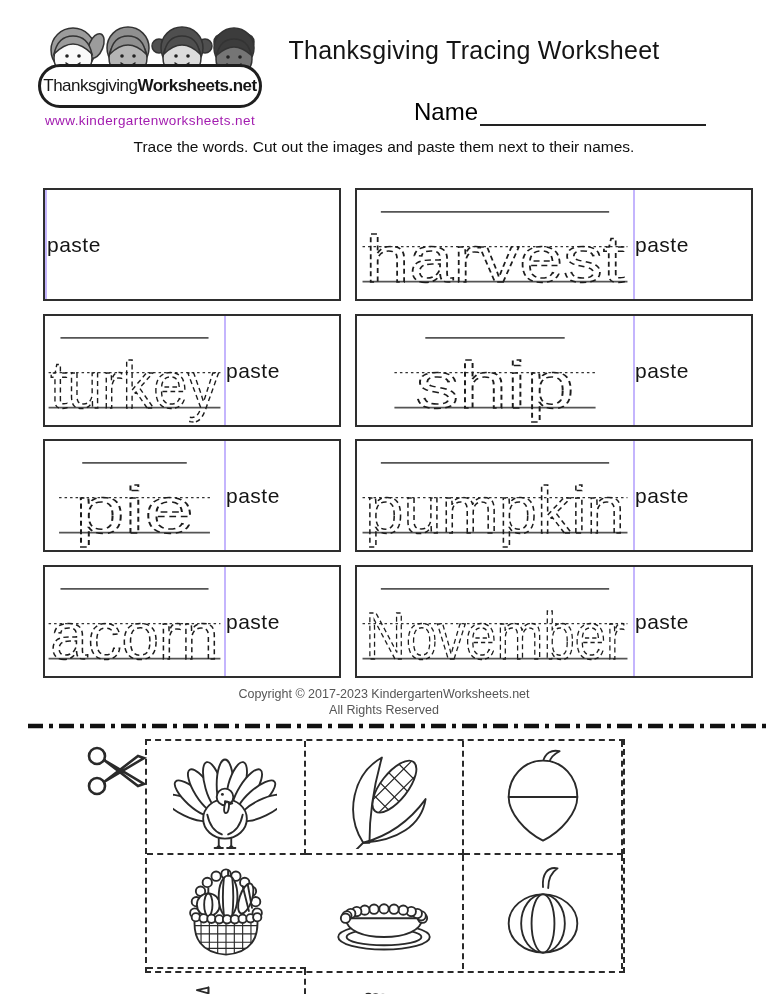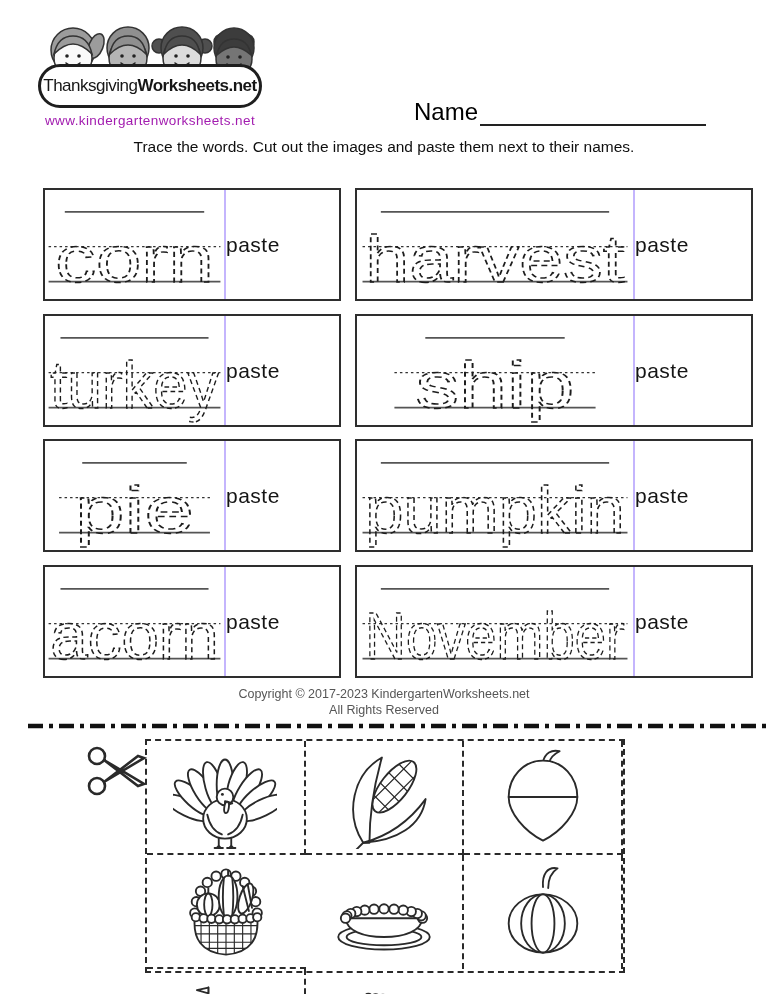--- a/index.html
+++ b/index.html
@@ -92,37 +92,30 @@
         <path d="M187,50 Q194,56 201,50"></path>
     </g>
   </svg>
 
   <div class="logo-oval">
       <span>Thanksgiving</span>
       <b>Worksheets.net</b>
     </div>
   <div class="logo-site">www.kindergartenworksheets.net</div>
 
+  <div class="title">Thanksgiving Tracing Worksheet</div>
 
   <div class="name-row">
     <span class="lbl">Name</span>
     <span class="line"></span>
   </div>
 
   <div class="instruction">Trace the words. Cut out the images and paste them next to their names.</div>
 
   <div class="pair pl r1">
-    <div class="word-cell">
-      <svg class="trace" viewBox="0 0 179 109">
-          <line x1="19.804000000000002" y1="21.8" x2="159.196" y2="21.8" stroke="#555" stroke-width="1.8"></line>
-          <line x1="3.5799999999999983" y1="56.68" x2="175.42000000000002" y2="56.68" stroke="#333" stroke-width="1.3" stroke-dasharray="2.5 3"></line>
-          <line x1="3.5799999999999983" y1="91.56" x2="175.42000000000002" y2="91.56" stroke="#555" stroke-width="1.8"></line>
-          <text x="89.5" y="91.56" text-anchor="middle" textLength="158.4" lengthAdjust="spacingAndGlyphs" font-family="&quot;Liberation Sans&quot;, sans-serif" font-size="66" fill="none" stroke="#1c1c1c" stroke-width="1.5" stroke-dasharray="5 3.5">corn</text>
-        </svg>
-    </div>
     <div class="paste-cell">
         <span class="paste-lbl">paste</span>
       </div>
   </div>
   <div class="pair pr r1">
     <div class="word-cell">
       <svg class="trace" viewBox="0 0 276 109">
           <line x1="23.846400000000003" y1="21.8" x2="252.15359999999998" y2="21.8" stroke="#555" stroke-width="1.8"></line>
           <line x1="5.52000000000001" y1="56.68" x2="270.48" y2="56.68" stroke="#333" stroke-width="1.3" stroke-dasharray="2.5 3"></line>
           <line x1="5.52000000000001" y1="91.56" x2="270.48" y2="91.56" stroke="#555" stroke-width="1.8"></line>

